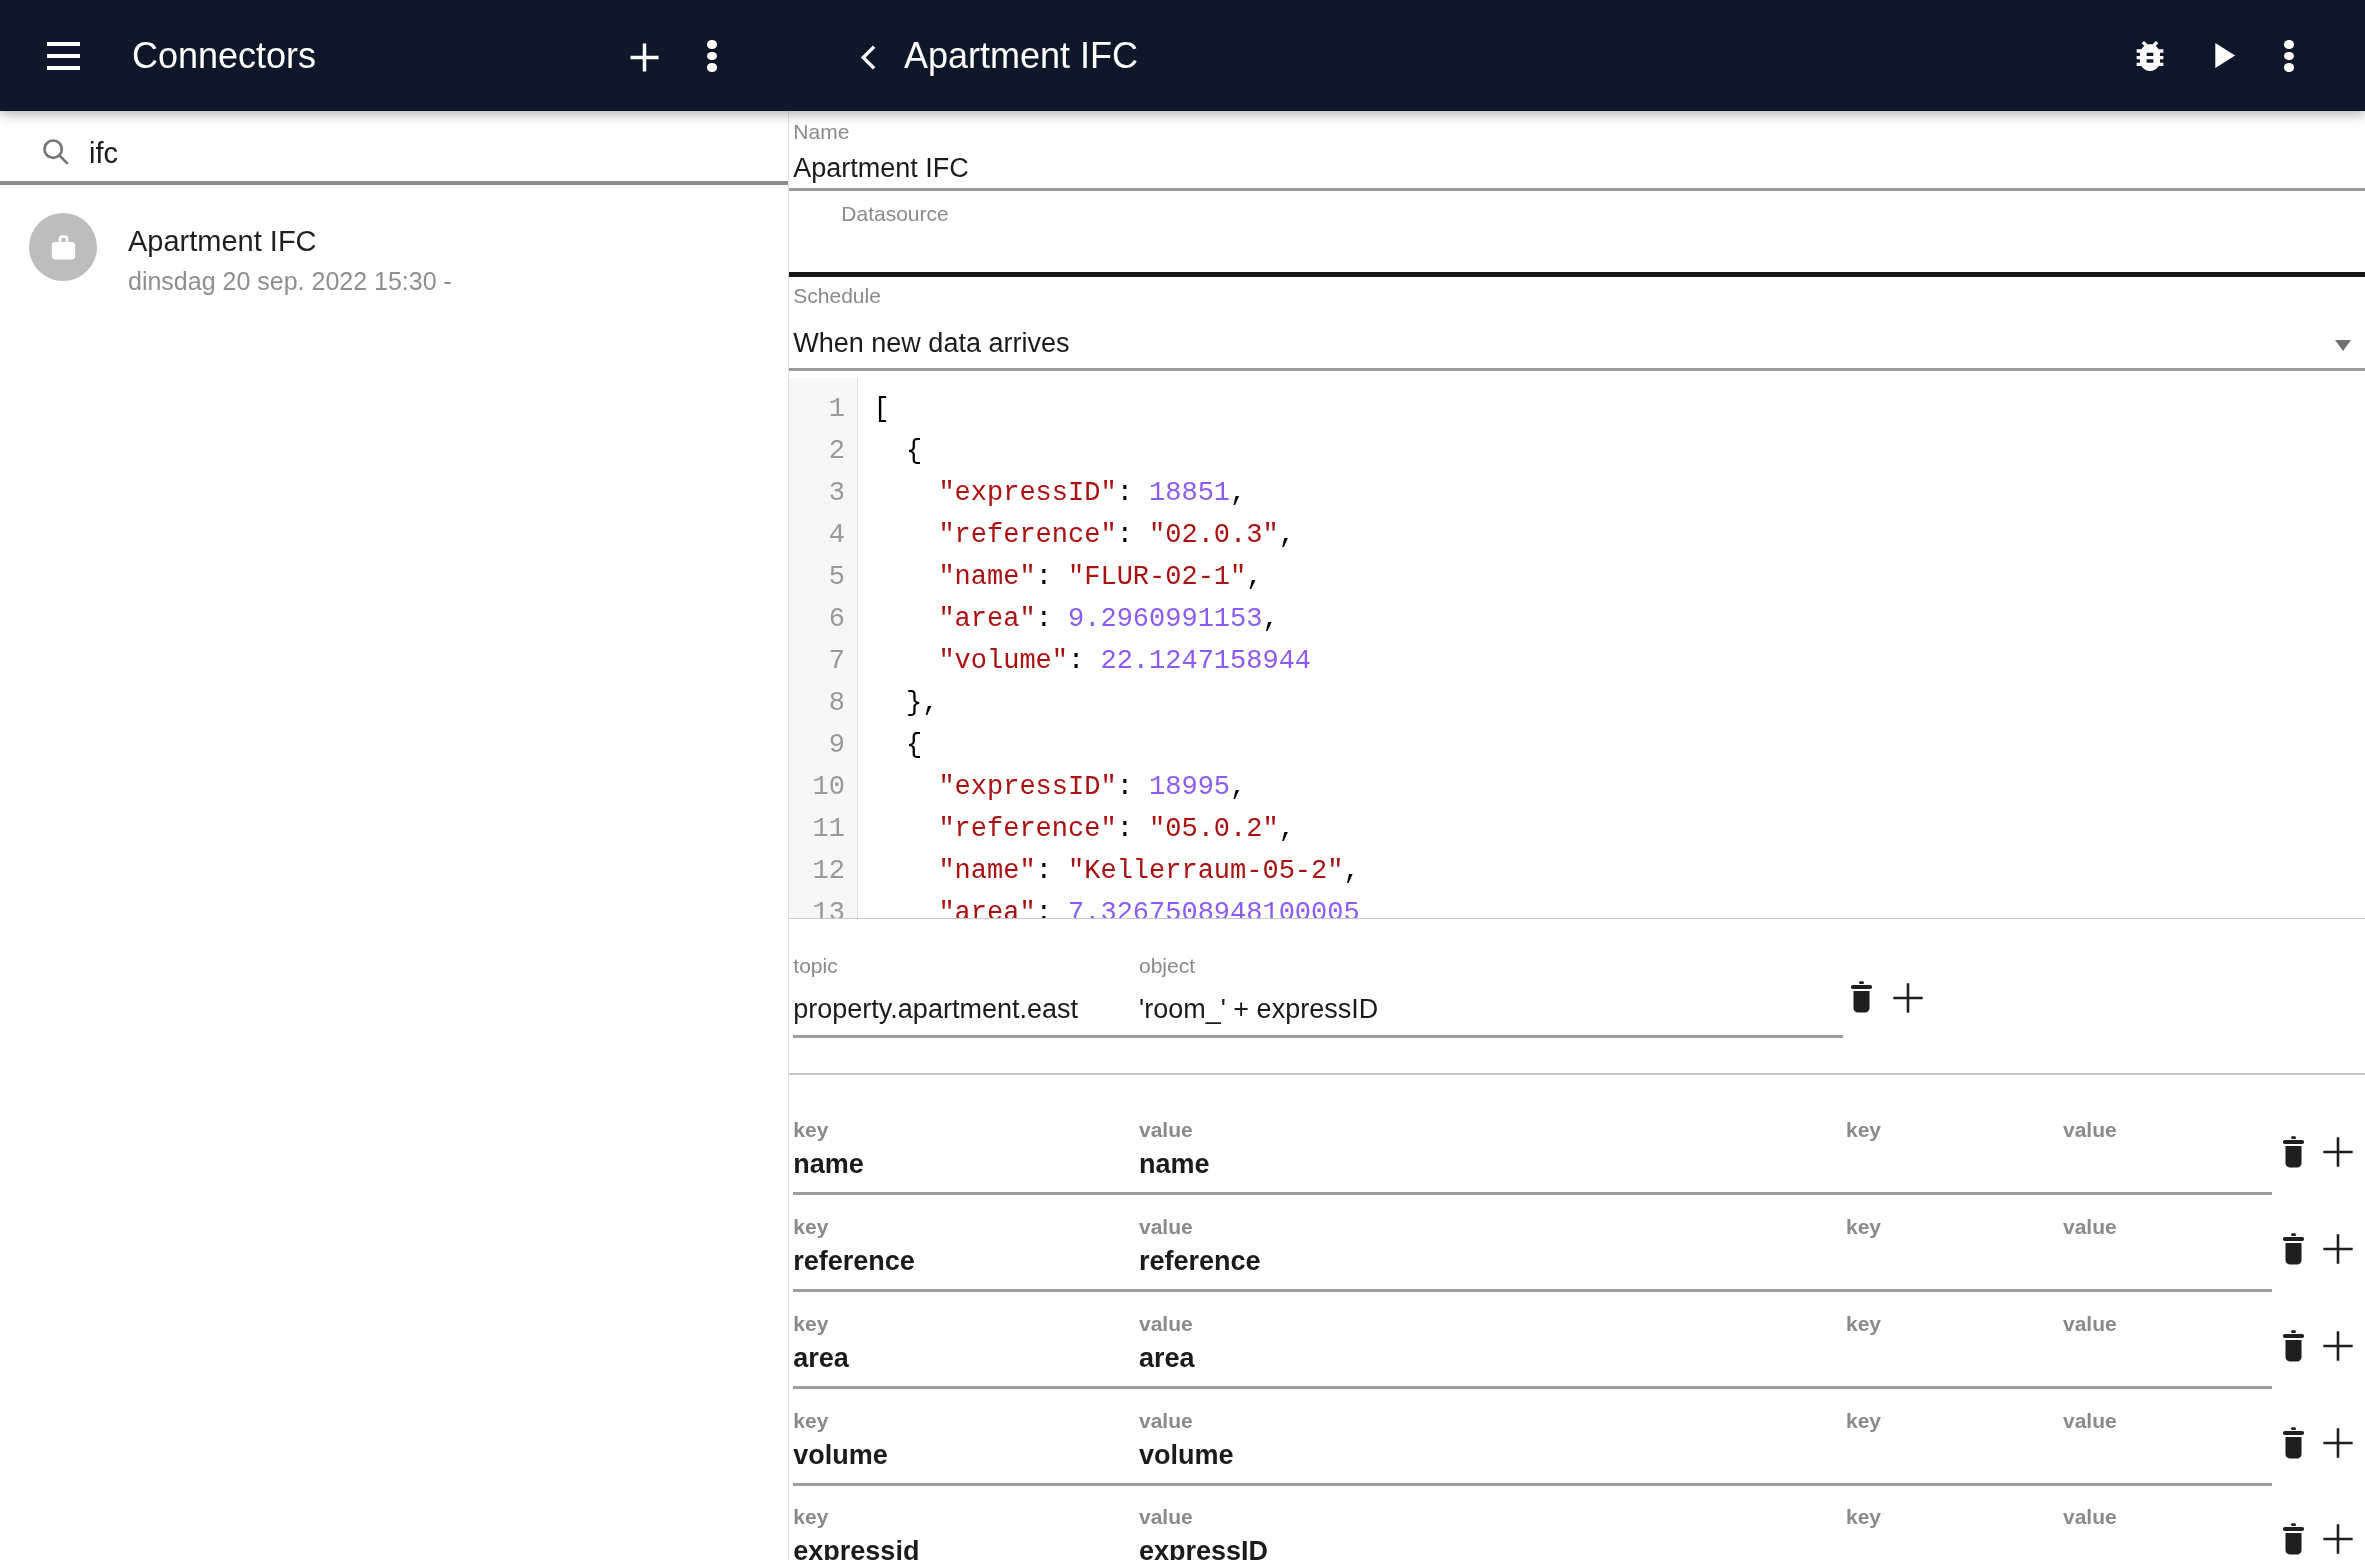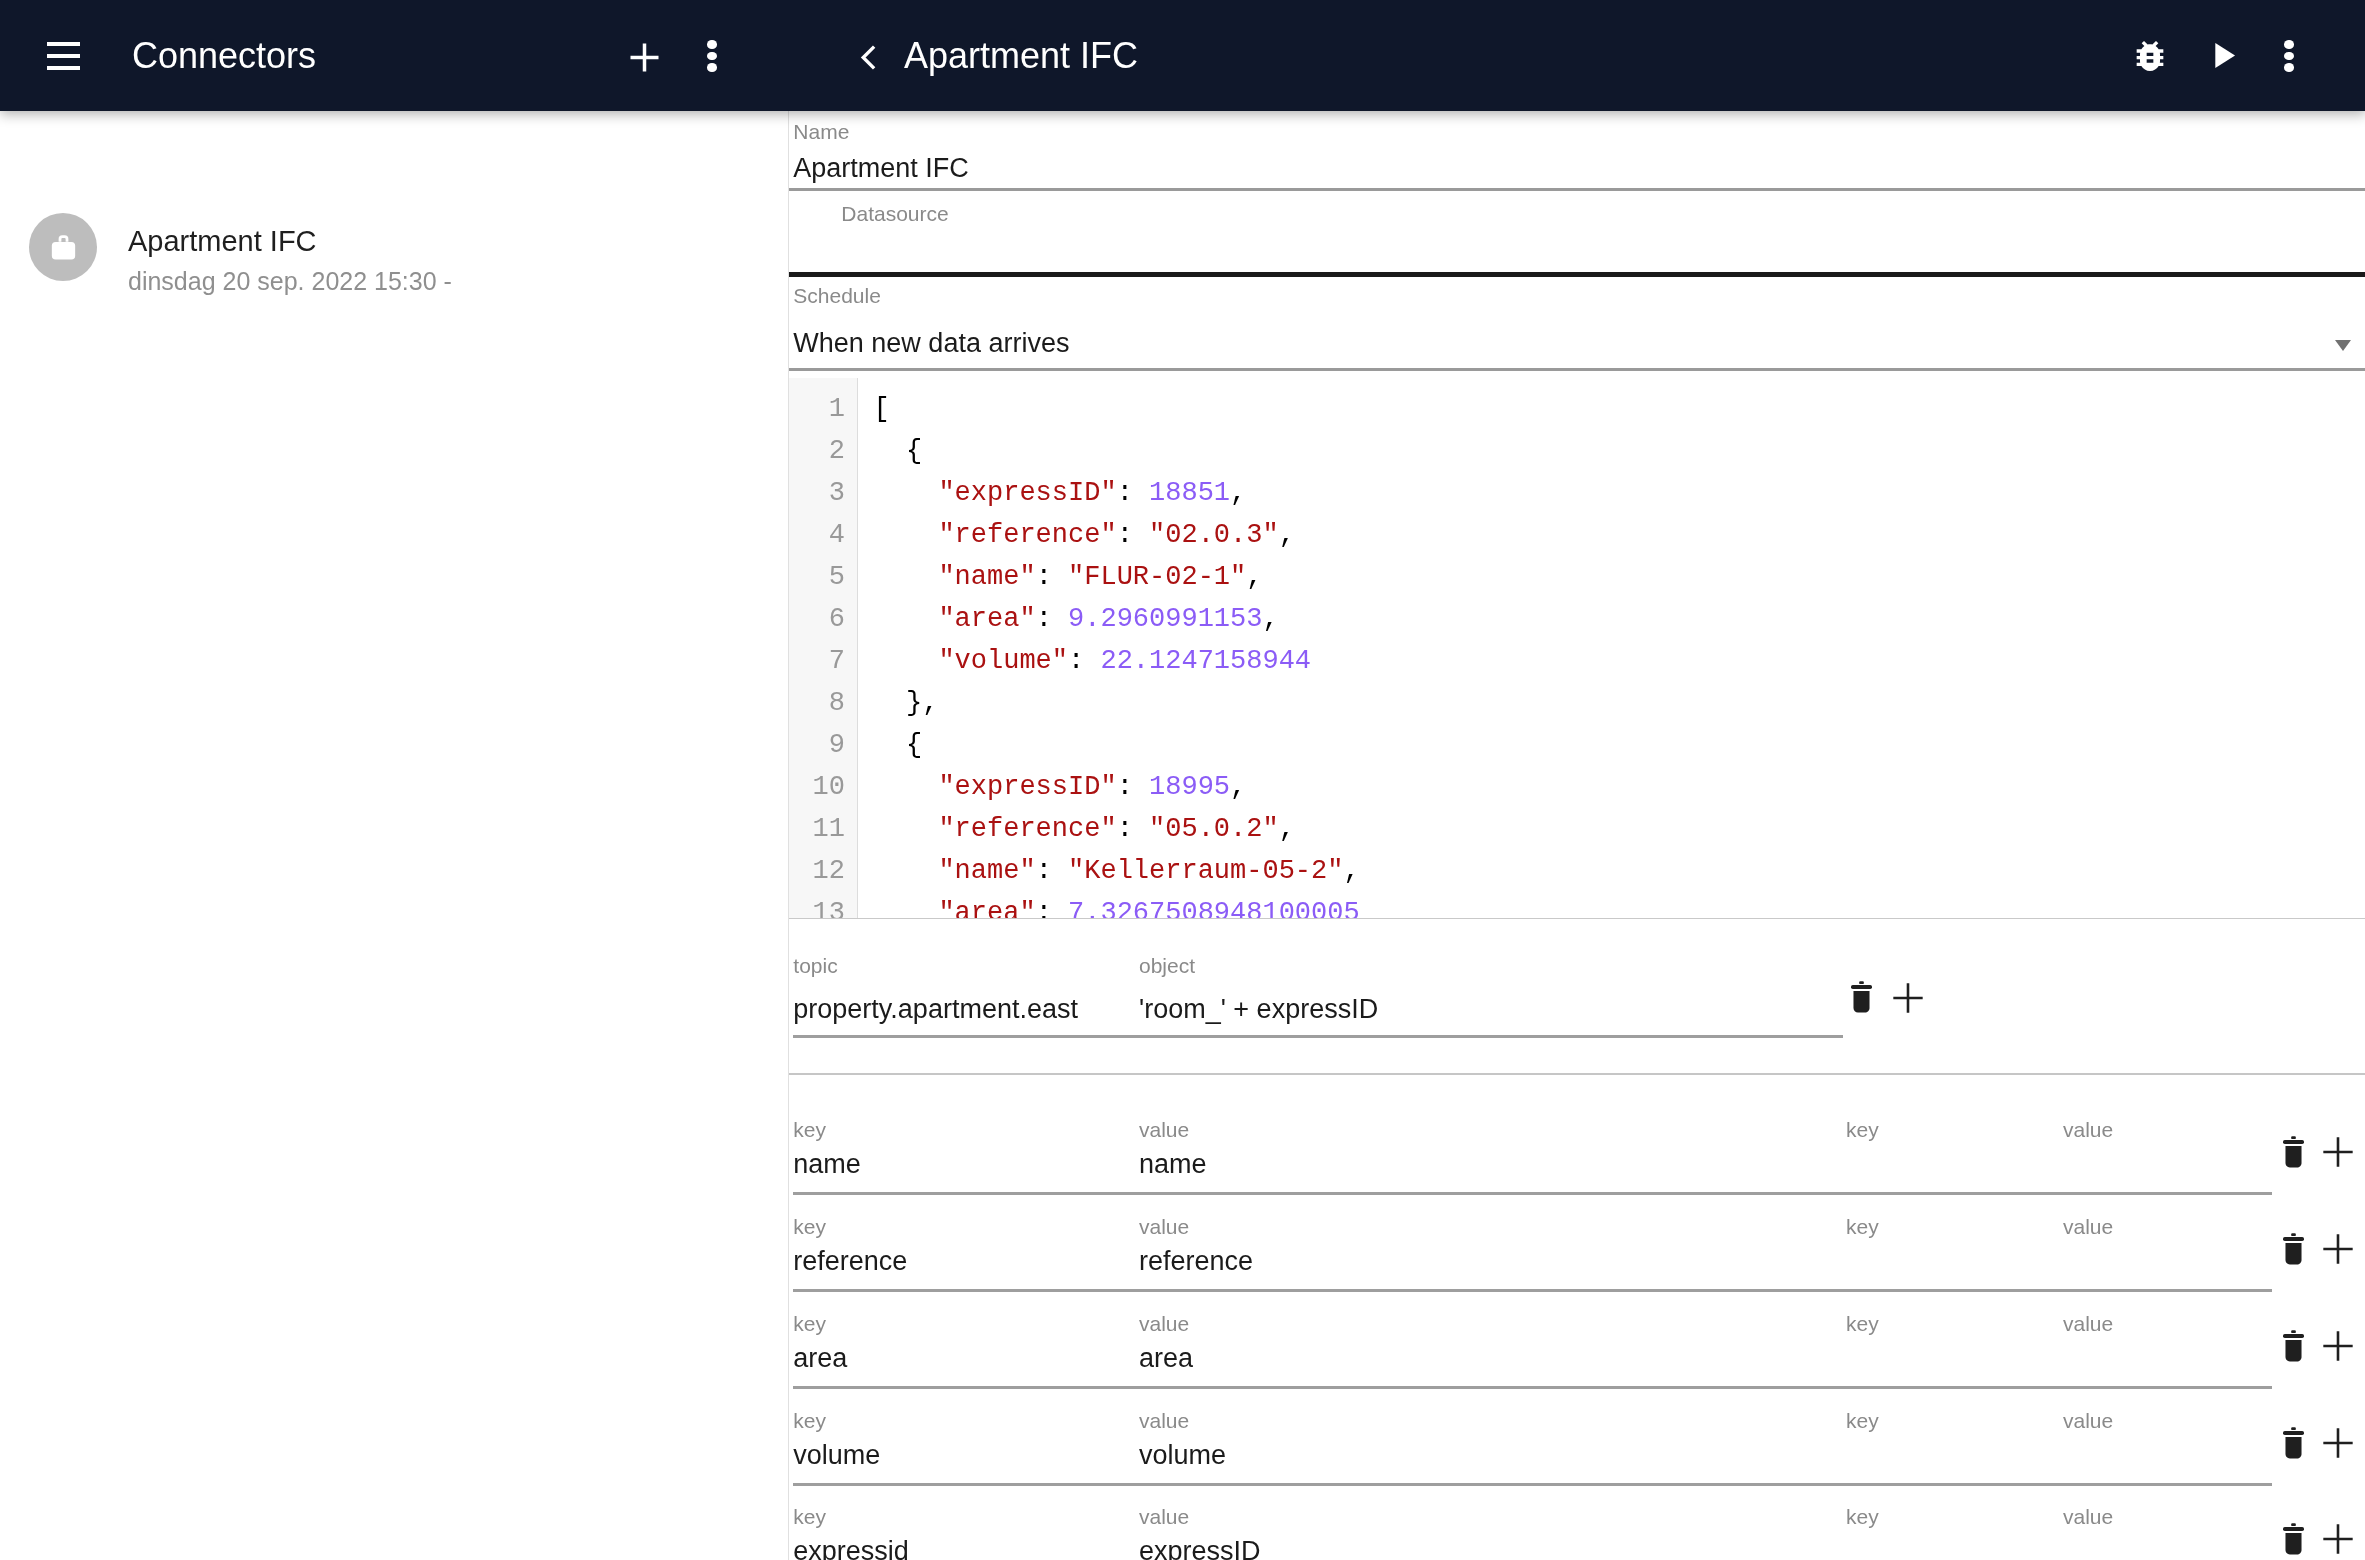--- a/index.html
+++ b/index.html
@@ -72,21 +72,21 @@
   .t-topic-label  { left:4.3px;   top:843px; }
   .t-topic-value  { left:4.3px;   top:883px; }
   .t-obj-label    { left:350px; top:843px; }
   .t-obj-value    { left:350px; top:883px; }
   .t-hr           { left:4.3px;   top:924px; width:1050px; height:2.6px; }
   .t-trash        { left:1055px; top:869px; width:35px; height:35px; }
   .t-plus         { left:1100px; top:868px; width:38px; height:38px; }
   .section-hr     { left:0; top:962px; width:1576px; height:1.7px; background:#C6C6C6; }
 
   
-  .kv-rows { position:absolute; left:0; top:0; width:1576px; height:1238px; }
+  .kv-rows { position:absolute; left:0; top:0; width:1576px; height:1238px;font-weight:bold; }
   .kv-row { position:absolute; left:0; width:1576px; height:97px; }
   .kv-l1 { left:4.3px;    top:15.6px; }
   .kv-l2 { left:350px;  top:15.6px; }
   .kv-l3 { left:1057px; top:15.6px; }
   .kv-l4 { left:1274px; top:15.6px; }
   .kv-v1 { left:4.3px;    top:47px; }
   .kv-v2 { left:350px;  top:47px; }
   .kv-v3 { left:1057px; top:47px; min-width:130px; height:35px; }
   .kv-v4 { left:1274px; top:47px; min-width:130px; height:35px; }
   .kv-hr { left:4.3px; top:90px; width:1479px; height:2.6px; }
@@ -133,20 +133,30 @@
     </svg>
   </div>
   <div class="icon-btn kebab" style="left:2284px; top:39px; width:10.4px; height:34px;">
       <i></i>
       <i></i>
       <i></i>
     </div>
 </header>
 
 <aside class="sidebar">
+  <div class="search-row">
+    <span class="search-icon">
+      <svg viewBox="0 0 24 24" width="33" height="33" fill="none" stroke="#757575" stroke-width="1.9">
+        <circle cx="10.3" cy="10.3" r="6.3"></circle>
+        <line x1="14.9" y1="14.9" x2="20.4" y2="20.4" stroke-linecap="round"></line>
+      </svg>
+    </span>
+    <div class="search-text">ifc</div>
+    <div class="search-hr"></div>
+  </div>
 
   <div class="list-item">
     <div class="avatar">
       <svg viewBox="0 0 24 24" width="35" height="35">
         <rect x="4" y="8.2" width="16" height="12" rx="2.6" fill="#fff"></rect>
         <path d="M9.6 8V6.2c0-.9.7-1.6 1.6-1.6h1.6c.9 0 1.6.7 1.6 1.6V8" fill="none" stroke="#fff" stroke-width="1.9"></path>
       </svg>
     </div>
     <div class="li-title">Apartment IFC</div>
     <div class="li-sub">dinsdag 20 sep. 2022 15:30 -</div>

